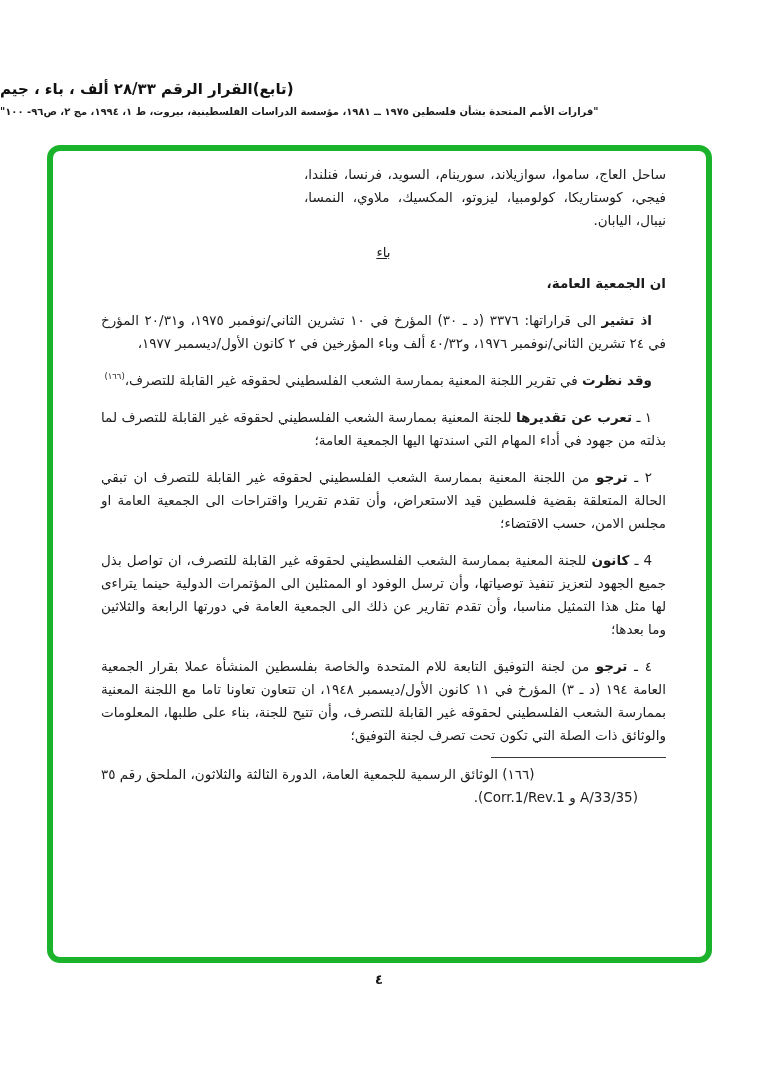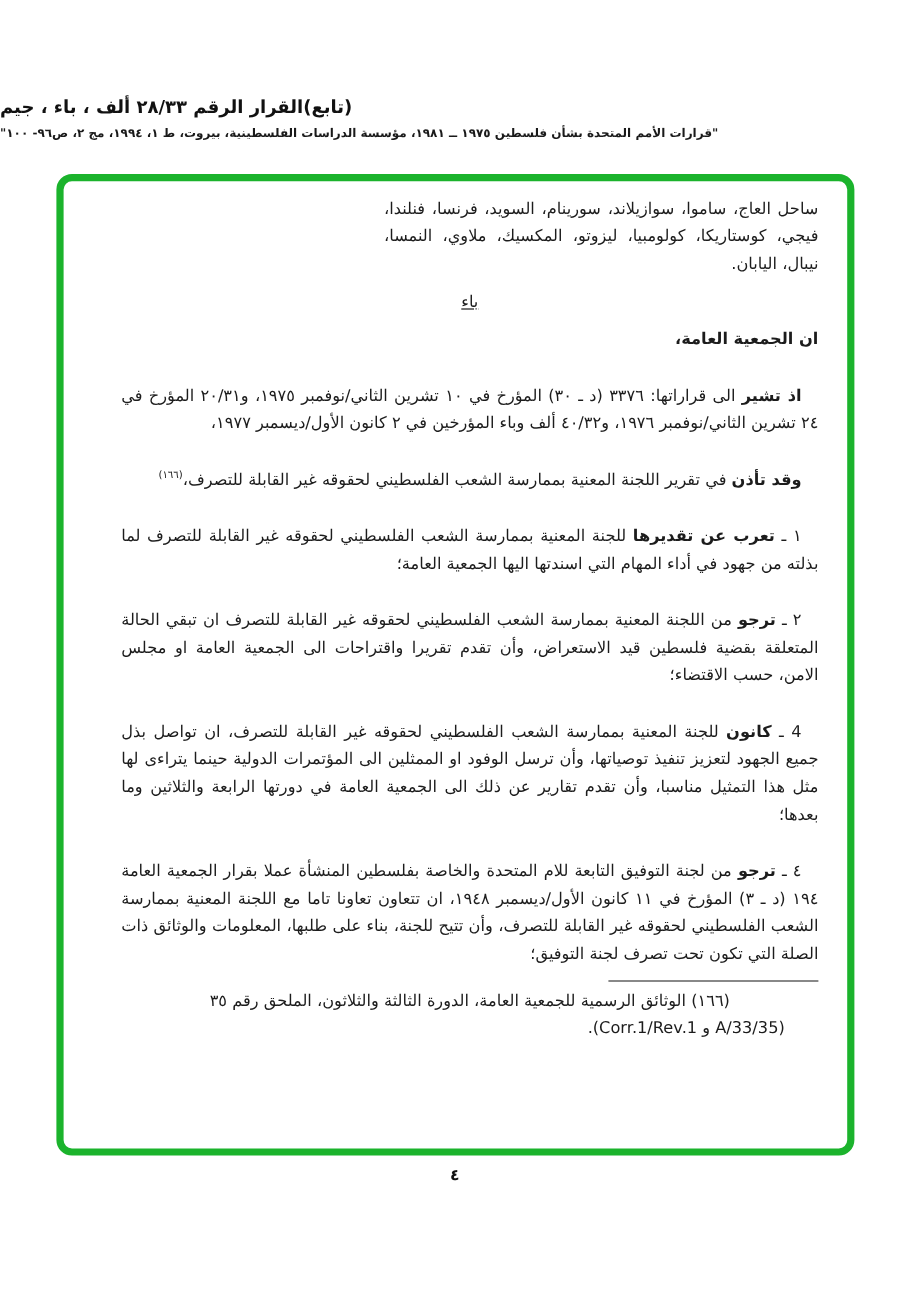--- a/index.html
+++ b/index.html
@@ -8,34 +8,34 @@
     font-family:"DejaVu Sans", sans-serif; color:#1c1c1c; overflow:hidden;
     direction:rtl;
   }
   .header { position:absolute; top:80px; left:0; width:100%; text-align:left; }
   .title { font-size:15px; font-weight:bold; color:#111; }
   .citation { font-size:10px; font-weight:bold; margin-top:8px; color:#1a1a1a; }
 
   .frame {
     position:absolute; left:47px; top:145px; width:665px; height:818px;
     box-sizing:border-box; border:6px solid #1bb32c; border-radius:13px;
-    padding:12px 24px 0 48px; direction:rtl;
+    padding:12px 40px 0 48px; direction:rtl;
   }
   .frame, .frame p, .frame div { font-size:13.5px; line-height:23px; }
 
   .sponsors { width:362px; text-align:justify; }
   .section-label { text-align:center; margin-top:9px;text-decoration:underline; }
   .opening { margin:8px 0 0; font-weight:bold; }
-  p.para { margin:24px 0 0; text-align:justify; text-indent:14px; }
+  p.para { margin:14px 0 0; text-align:justify; text-indent:14px; }
   p.para .lead { font-weight:bold; }
   p.para sup { font-size:8.5px; line-height:0; vertical-align:6px; }
 
   .footnote { margin-top:10px; }
   .fn-sep { width:175px; height:0; border-top:1px solid #3a3a3a; margin:0 0 5px auto; margin-right:0; }
-  .fn-ar { font-size:11px; line-height:19px; text-align:center; }
+  .fn-ar { font-size:11px; line-height:19px; text-align:left; }
   .fn-latin { font-size:11px; line-height:19px; text-align:right; margin-left:0; padding-left:0; margin-right:28px; }
 
   .pageno {
     position:absolute; top:972px; left:0; width:100%;
     text-align:center; font-size:13px; font-weight:bold; color:#111;
   }
 </style>
 </head>
 <body>
 
@@ -49,21 +49,21 @@
   <div class="frame">
 
     <div class="sponsors">ساحل العاج، ساموا، سوازيلاند، سورينام، السويد، فرنسا، فنلندا، فيجي، كوستاريكا، كولومبيا، ليزوتو، المكسيك، ملاوي، النمسا، نيبال، اليابان.</div>
 
     <div class="section-label">باء</div>
 
     <p class="opening">ان الجمعية العامة،</p>
 
     <p class="para"><span></span><b class="lead">اذ تشير</b><span> الى قراراتها: ٣٣٧٦ (د ـ ٣٠) المؤرخ في ١٠ تشرين الثاني/نوفمبر ١٩٧٥، و٢٠/٣١ المؤرخ في ٢٤ تشرين الثاني/نوفمبر ١٩٧٦، و٤٠/٣٢ ألف وباء المؤرخين في ٢ كانون الأول/ديسمبر ١٩٧٧،</span><sup></sup></p>
 
-    <p class="para"><span></span><b class="lead">وقد تأذن</b><span> في تقرير اللجنة المعنية بممارسة الشعب الفلسطيني لحقوقه غير القابلة للتصرف،</span><sup>(١٦٦)</sup></p>
+    <p class="para"><span></span><b class="lead">وقد نظرت</b><span> في تقرير اللجنة المعنية بممارسة الشعب الفلسطيني لحقوقه غير القابلة للتصرف،</span><sup>(١٦٦)</sup></p>
 
     <p class="para"><span>١ ـ </span><b class="lead">تعرب عن تقديرها</b><span> للجنة المعنية بممارسة الشعب الفلسطيني لحقوقه غير القابلة للتصرف لما بذلته من جهود في أداء المهام التي اسندتها اليها الجمعية العامة؛</span><sup></sup></p>
 
     <p class="para"><span>٢ ـ </span><b class="lead">ترجو</b><span> من اللجنة المعنية بممارسة الشعب الفلسطيني لحقوقه غير القابلة للتصرف ان تبقي الحالة المتعلقة بقضية فلسطين قيد الاستعراض، وأن تقدم تقريرا واقتراحات الى الجمعية العامة او مجلس الامن، حسب الاقتضاء؛</span><sup></sup></p>
 
     <p class="para"><span>4 ـ </span><b class="lead">كانون</b><span> للجنة المعنية بممارسة الشعب الفلسطيني لحقوقه غير القابلة للتصرف، ان تواصل بذل جميع الجهود لتعزيز تنفيذ توصياتها، وأن ترسل الوفود او الممثلين الى المؤتمرات الدولية حينما يتراءى لها مثل هذا التمثيل مناسبا، وأن تقدم تقارير عن ذلك الى الجمعية العامة في دورتها الرابعة والثلاثين وما بعدها؛</span><sup></sup></p>
 
     <p class="para"><span>٤ ـ </span><b class="lead">ترجو</b><span> من لجنة التوفيق التابعة للام المتحدة والخاصة بفلسطين المنشأة عملا بقرار الجمعية العامة ١٩٤ (د ـ ٣) المؤرخ في ١١ كانون الأول/ديسمبر ١٩٤٨، ان تتعاون تعاونا تاما مع اللجنة المعنية بممارسة الشعب الفلسطيني لحقوقه غير القابلة للتصرف، وأن تتيح للجنة، بناء على طلبها، المعلومات والوثائق ذات الصلة التي تكون تحت تصرف لجنة التوفيق؛</span><sup></sup></p>
 
     <div class="footnote">

